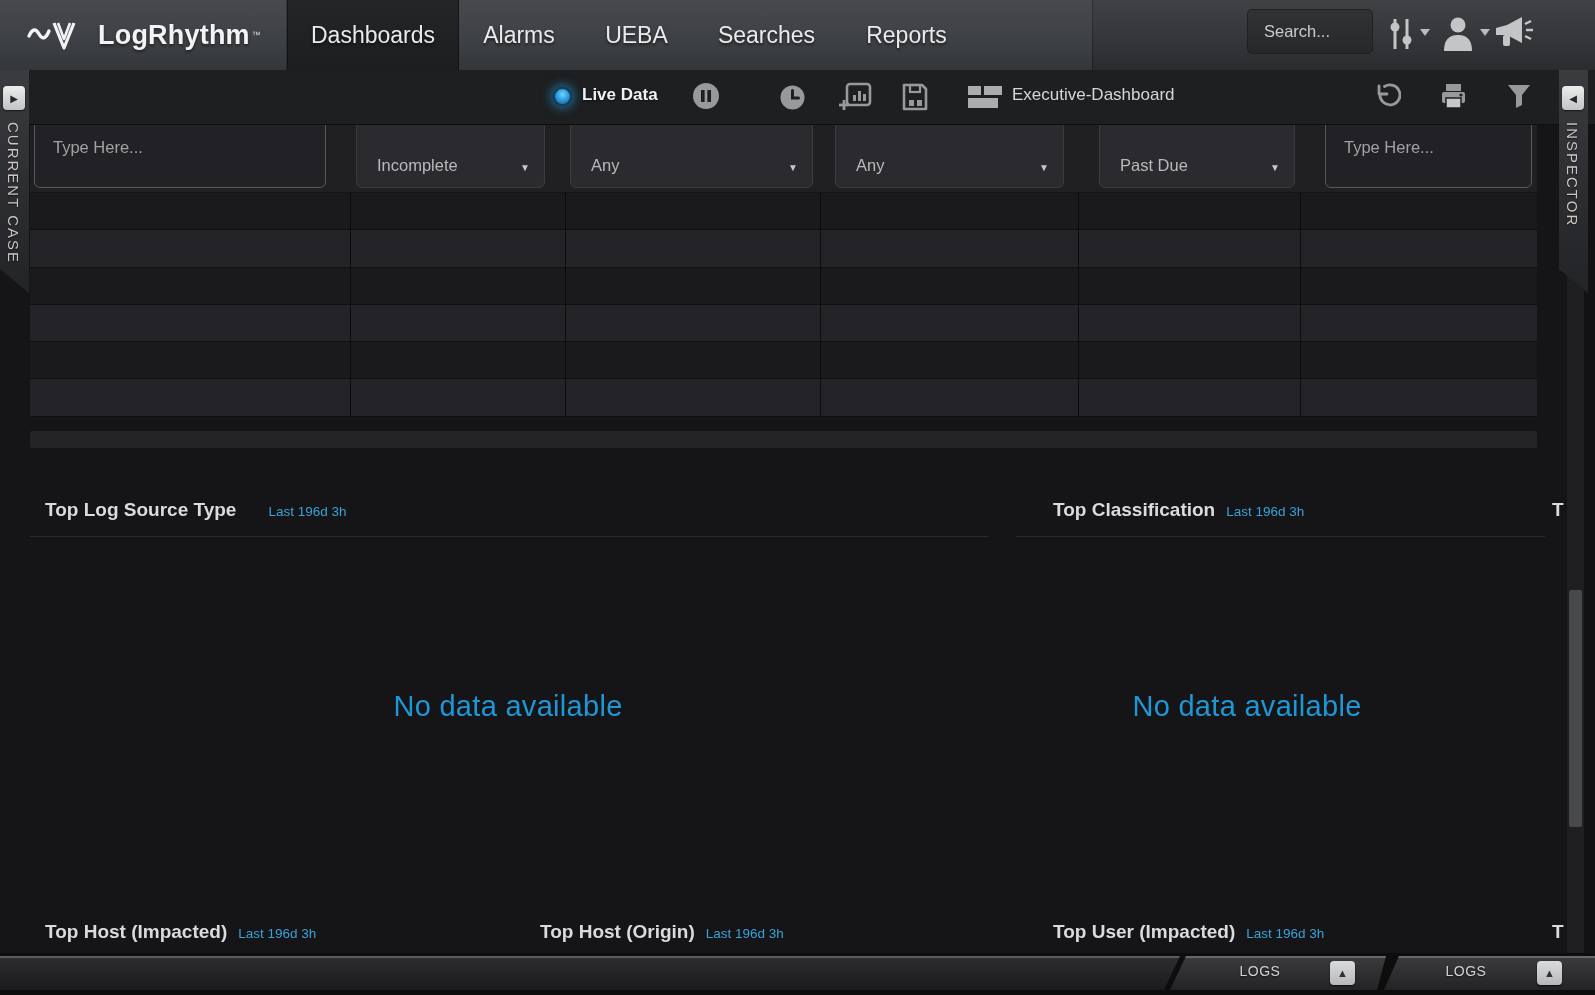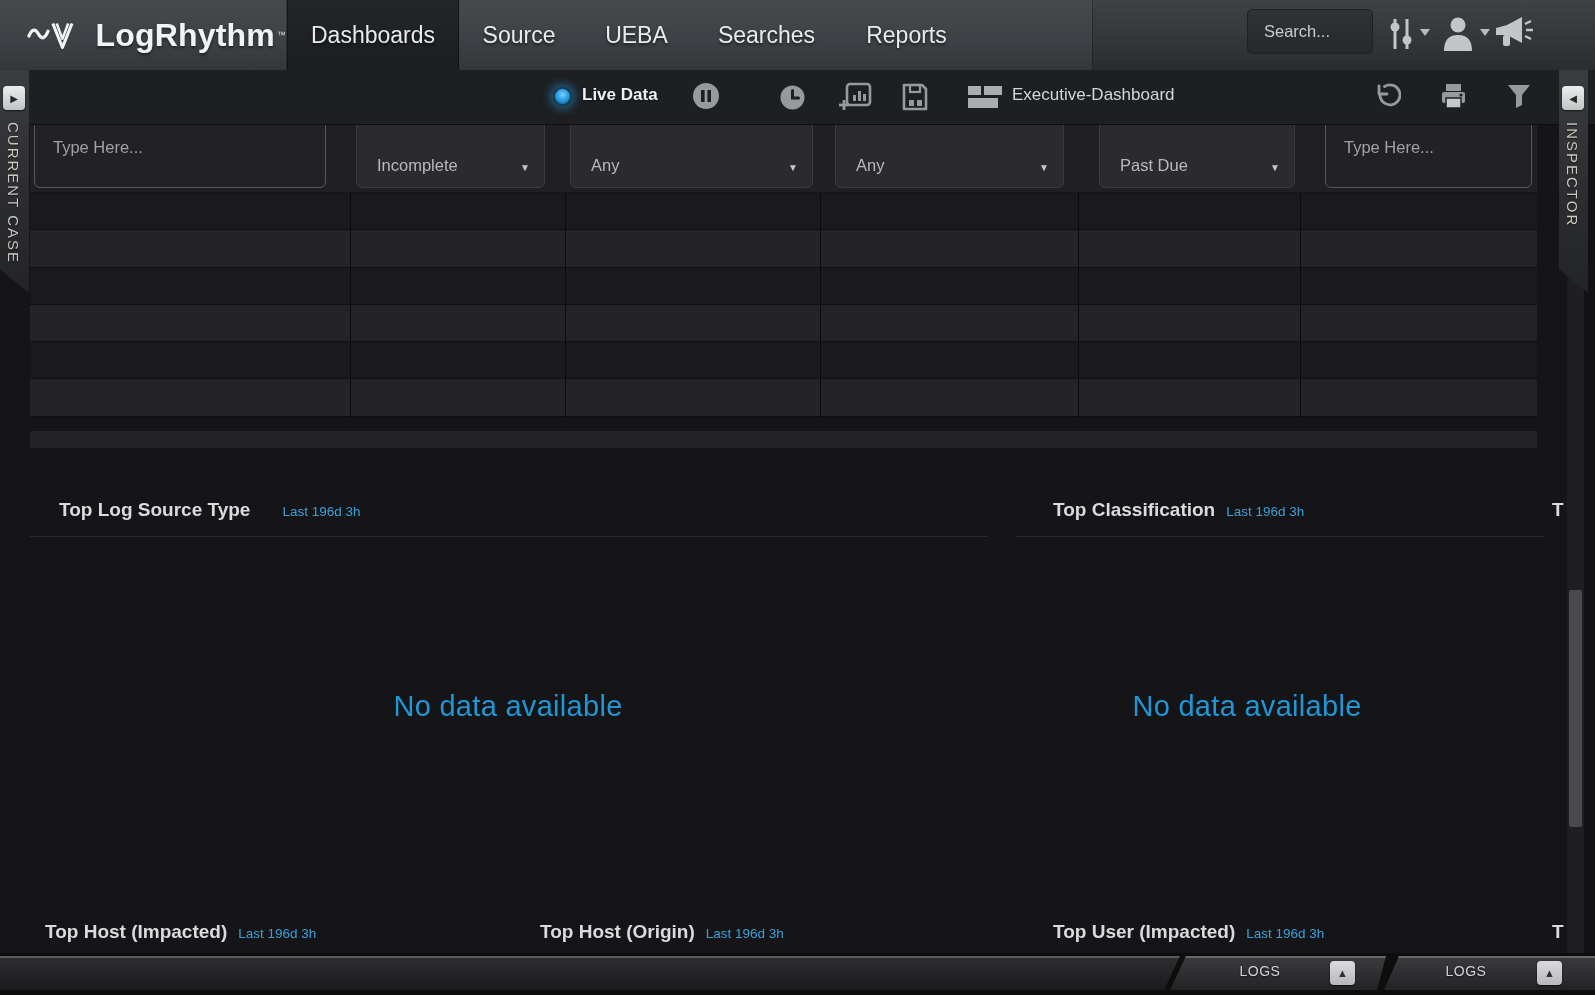--- a/index.html
+++ b/index.html
@@ -8,21 +8,21 @@
   .screen { position:relative; width:1595px; height:995px; background:#151517; overflow:hidden; }
 
   
   .topnav { position:absolute; left:0; top:0; width:100%; height:70px; z-index:8;
             background:linear-gradient(180deg,#47494d 0%,#3d4044 60%,#34373a 100%); }
   .topnav-right-shade { position:absolute; left:1092px; top:0; right:0; height:70px;
             background:linear-gradient(180deg,rgba(0,0,0,.10),rgba(0,0,0,.20));
             border-left:1px solid rgba(0,0,0,.25); }
   .brand { position:absolute; left:0; top:0; width:287px; height:70px; display:flex; align-items:center;
            padding-left:26px; border-right:1px solid rgba(0,0,0,.22); }
-  .brand-text { color:#f2f3f4; font-size:32px; font-weight:700; letter-spacing:.2px; margin-left:10px;
+  .brand-text { color:#f2f3f4; font-size:27px; font-weight:700; letter-spacing:.2px; margin-left:10px;
                 text-shadow:0 2px 3px rgba(0,0,0,.45); }
   .brand-tm { color:#d8d9da; font-size:9px; vertical-align:top; margin-left:2px; line-height:30px; }
   .nav-tabs { position:absolute; left:287px; top:0; height:70px; display:flex; }
   .nav-tab { height:70px; display:flex; align-items:center; justify-content:center;
              color:#e9eaeb; font-size:23px; text-shadow:0 2px 3px rgba(0,0,0,.55); cursor:pointer; }
   .nav-tab.active { background:linear-gradient(180deg,#232527,#1c1e20);
              box-shadow:inset 1px 0 0 rgba(0,0,0,.4), inset -1px 0 0 rgba(0,0,0,.4); }
   .t0{width:172px}.t1{width:120px}.t2{width:115px}.t3{width:105px}.t4{width:145px}.t5{width:135px}
   .search-btn { position:absolute; left:1247px; top:9px; width:126px; height:45px;
                 background:linear-gradient(180deg,#303234,#262829); border:1px solid #1e2022; border-radius:5px;
@@ -120,21 +120,21 @@
         <path d="M3 21 Q8 10 13 19 Q18 28 23 16" stroke="#f2f3f4" stroke-width="3.4" fill="none" stroke-linecap="round"></path>
         <path d="M28 8 L38 33 L48 8" stroke="#f2f3f4" stroke-width="3.2" fill="none" stroke-linejoin="round"></path>
         <path d="M32 8 L38 24 L44 8" stroke="#f2f3f4" stroke-width="2.6" fill="none" stroke-linejoin="round"></path>
       </svg>
       <span class="brand-text">LogRhythm</span>
       <span class="brand-tm">™</span>
     </div>
 
     <nav class="nav-tabs">
       <div class="nav-tab t0 active">Dashboards</div>
-      <div class="nav-tab t1">Source</div>
+      <div class="nav-tab t1">Alarms</div>
       <div class="nav-tab t2">UEBA</div>
       <div class="nav-tab t4">Searches</div>
       <div class="nav-tab t5">Reports</div>
     </nav>
 
     <button class="search-btn">Search...</button>
 
     <svg class="icon-abs" style="left:1388px; top:16px;" width="26" height="36" viewBox="0 0 26 36">
       <line x1="7" y1="3" x2="7" y2="33" stroke="#c3c5c7" stroke-width="3"></line>
       <line x1="19" y1="3" x2="19" y2="33" stroke="#c3c5c7" stroke-width="3"></line>
@@ -242,21 +242,21 @@
     <div class="grid-row"></div>
     <div class="grid-row"></div>
   </div>
   <div class="col-div" style="left:350px;"></div>
   <div class="col-div" style="left:565px;"></div>
   <div class="col-div" style="left:820px;"></div>
   <div class="col-div" style="left:1078px;"></div>
   <div class="col-div" style="left:1300px;"></div>
   <div class="hscroll"></div>
 
-  <div class="wtitle" style="left:59px; top:499px;gap:32px;">
+  <div class="wtitle" style="left:45px; top:499px;gap:32px;">
     <span class="tt">Top Log Source Type</span>
     <span class="rr">Last 196d 3h</span>
   </div>
   <div class="wdiv" style="left:30px; top:536px; width:958px;"></div>
 
   <div class="wtitle" style="left:1053px; top:499px;">
     <span class="tt">Top Classification</span>
     <span class="rr">Last 196d 3h</span>
   </div>
   <div class="wdiv" style="left:1016px; top:536px; width:529px;"></div>

